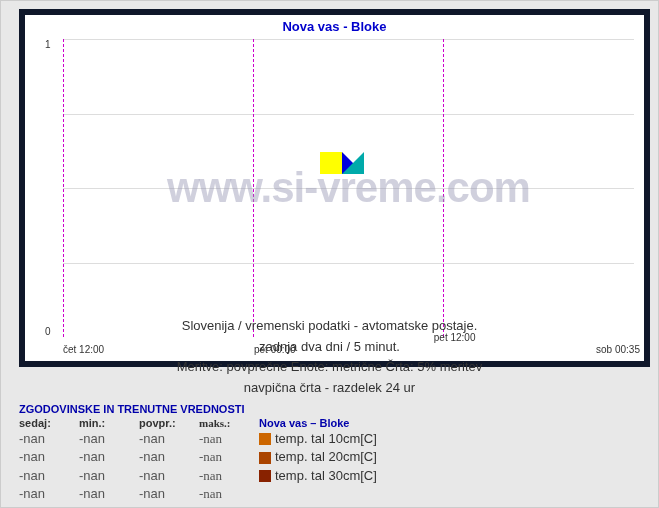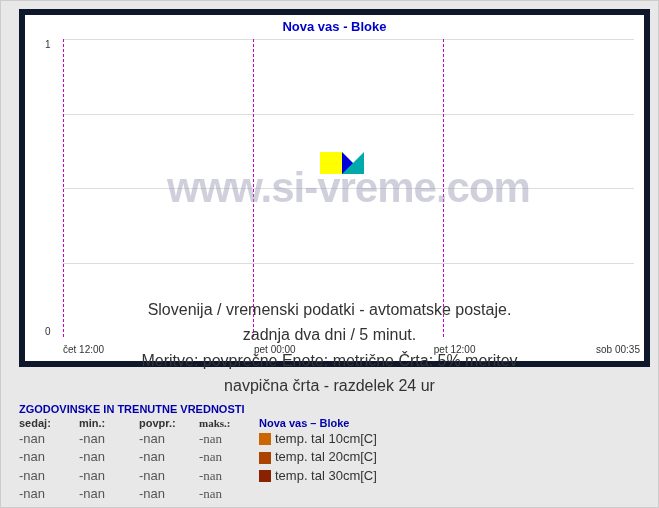--- a/index.html
+++ b/index.html
@@ -90,21 +90,21 @@
       letter-spacing: 1px;
     }
 
     
     .info-text {
       position: absolute;
       bottom: 108px;
       left: 0; right: 0;
       text-align: center;
       color: #333;
-      font-size: 16px;
+      font-size: 13px;
       line-height: 1.6;
     }
     
     .data-table-section {
       position: absolute;
       bottom: 4px;
       left: 18px;
       right: 8px;
     }
     .table-title {
@@ -169,21 +169,21 @@
         <div style="width:22px; height:22px; background:#ffff00; position:absolute; top:0; left:0;"></div>
 
         <div style="width:0; height:0; border-left:22px solid #0000dd; border-top:22px solid transparent; border-bottom:0px solid transparent; position:absolute; top:0; left:22px;"></div>
 
         <div style="width:0; height:0; border-right:22px solid #00aaaa; border-top:22px solid transparent; position:absolute; top:0; left:22px;"></div>
       </div>
     </div>
 
     <div style="position:absolute; bottom:6px; left:38px; font-size:10px; color:#333;">čet 12:00</div>
     <div style="position:absolute; bottom:6px; left:calc(38px + 33.3% * 0.95); font-size:10px; color:#333; transform:translateX(-50%);padding-left:32px;">pet 00:00</div>
-    <div style="position:absolute; bottom:6px; left:calc(38px + 66.6% * 0.95); font-size:10px; color:#333; transform:translateX(-50%);">pet 12:00</div>
+    <div style="position:absolute; bottom:18px; left:calc(38px + 66.6% * 0.95); font-size:10px; color:#333; transform:translateX(-50%);">pet 12:00</div>
     <div style="position:absolute; bottom:6px; right:4px; font-size:10px; color:#333;">sob 00:35</div>
   </div>
 
   <div class="info-text">
     <div>Slovenija / vremenski podatki - avtomatske postaje.</div>
     <div>zadnja dva dni / 5 minut.</div>
     <div>Meritve: povprečne  Enote: metrične  Črta: 5% meritev</div>
     <div>navpična črta - razdelek 24 ur</div>
   </div>
 

